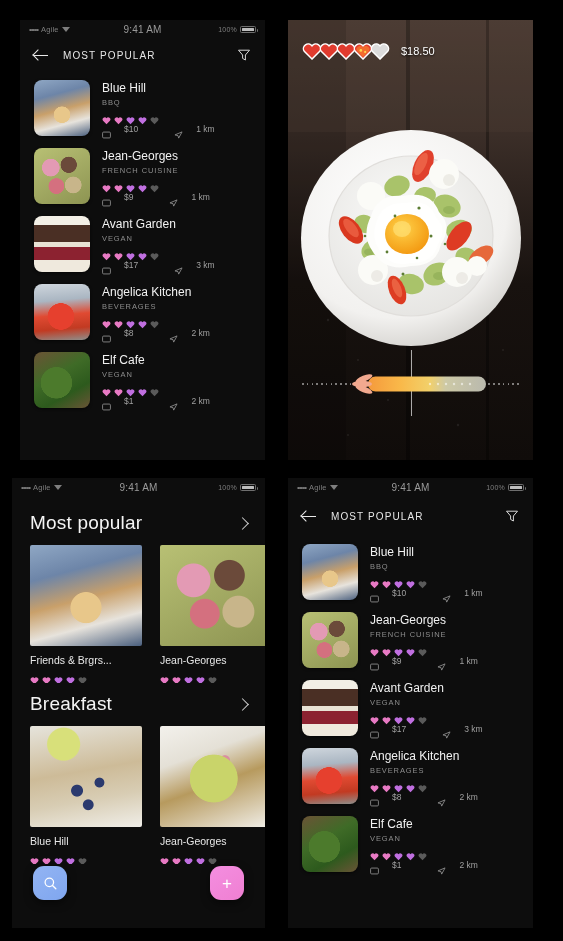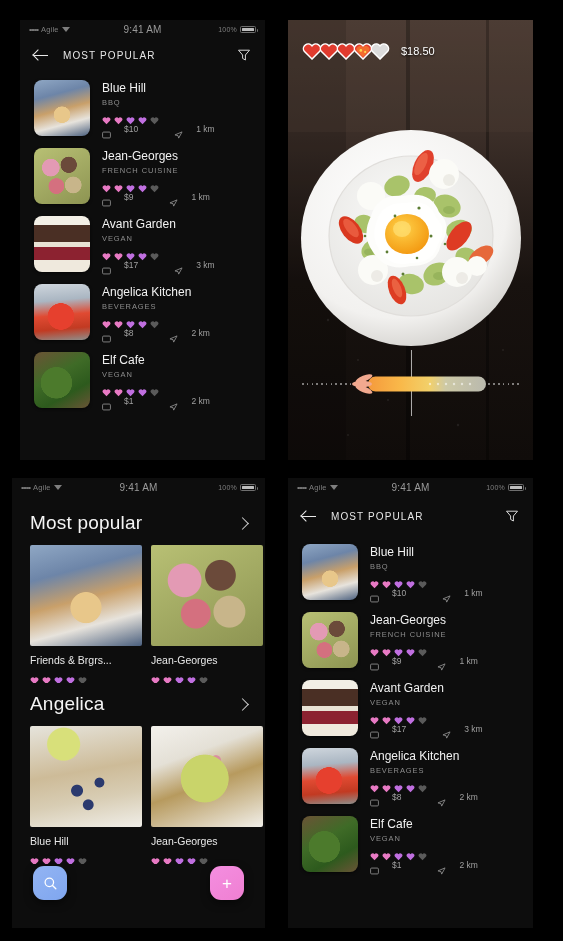--- a/index.html
+++ b/index.html
@@ -135,21 +135,21 @@
   .feed { padding-top: 6px; position:relative; height:100%; }
   .sec-head {
     display:flex; align-items:center; padding: 10px 18px 8px 18px;
   }
   .sec-title { font-size:19px; color:#f4f4f4; font-weight:400; letter-spacing:.2px; }
   .chev {
     margin-left:auto; width:9px; height:9px;
     border-right:1.4px solid #cfcfcf; border-top:1.4px solid #cfcfcf;
     transform: rotate(45deg); cursor:pointer;
   }
-  .carousel { display:flex; gap:9px; padding: 3px 18px; overflow:hidden; }
+  .carousel { display:flex; gap:18px; padding: 3px 18px; overflow:hidden; }
   .card { flex:0 0 auto; width:112px; }
   .card-img {
     width:100%; height:101px; border-radius:2px;
     background-size:cover; background-position:center; background-color:#1b1b1b;
   }
   .card-name { font-size:10.5px; color:#e8e8e8; margin-top:8px; white-space:nowrap; overflow:hidden; }
   .card-hearts { display:flex; gap:3px; margin-top:5px; }
   .chrt { width:9px; height:9px; }
 
   .fab {
@@ -678,21 +678,21 @@
                 <span class="chrt"><svg viewBox="0 0 12 11" width="9" height="9">
                     <path d="M6 10.4 L1.4 5.8 A2.7 2.7 0 0 1 6 2.4 A2.7 2.7 0 0 1 10.6 5.8 Z" fill="#5a5a5a"></path>
                   </svg></span>
               </div>
           </div>
 
       </div>
     </div>
     <div>
       <div class="sec-head">
-        <span class="sec-title">Angelica</span>
+        <span class="sec-title">Breakfast</span>
         <span class="chev"></span>
       </div>
       <div class="carousel">
 
           <div class="card">
             <div class="card-img" style="background-image:radial-gradient(circle at 30% 18%, #d8e07a 0 14%, rgba(0,0,0,0) 15%), radial-gradient(circle at 42% 64%, #2b3a6e 0 6%, rgba(0,0,0,0) 7%), radial-gradient(circle at 62% 56%, #2b3a6e 0 5%, rgba(0,0,0,0) 6%), radial-gradient(circle at 52% 78%, #2b3a6e 0 5%, rgba(0,0,0,0) 6%), linear-gradient(170deg,#e6e4dc 0%,#cdbb98 45%,#d8cdb4 70%,#f0eee8 100%)"></div>
             <div class="card-name">Blue Hill</div>
             <div class="card-hearts">
                 <span class="chrt"><svg viewBox="0 0 12 11" width="9" height="9">
                     <path d="M6 10.4 L1.4 5.8 A2.7 2.7 0 0 1 6 2.4 A2.7 2.7 0 0 1 10.6 5.8 Z" fill="#e87ac4"></path>

